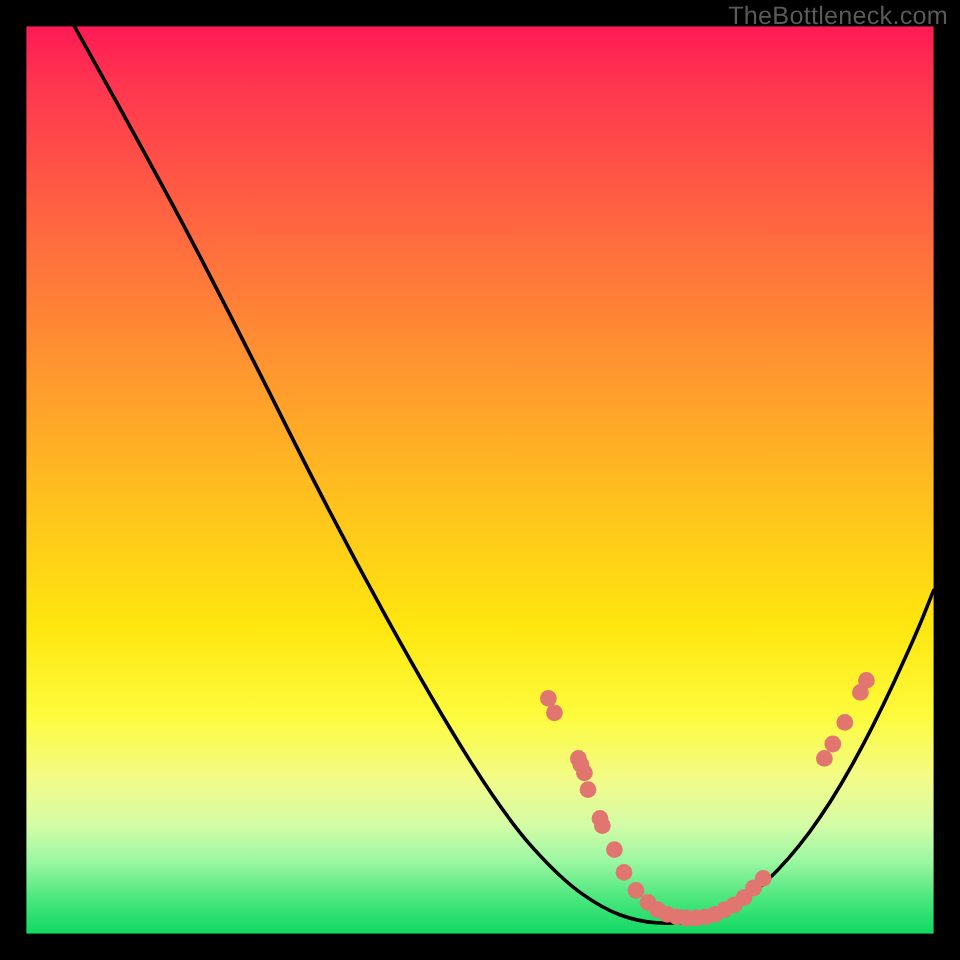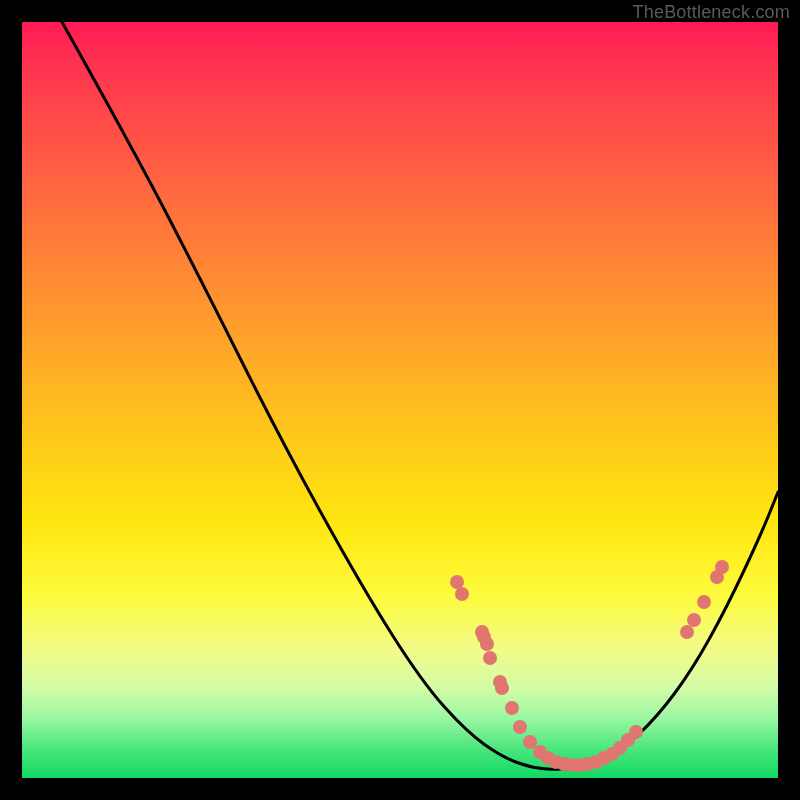--- a/index.html
+++ b/index.html
@@ -29,21 +29,21 @@
       #d4fca6 88%,
       #9cf7a3 92%,
       #4de77e 96%,
       #10d862 100%);
   }
   .watermark {
     position: absolute;
     top: 2px;
     right: 10px;
     color: #5a5a5a;
-    font-size: 18px;
+    font-size: 21px;
     font-weight: 500;
     letter-spacing: 0.2px;
     user-select: none;
   }
   svg.plot {
     position: absolute;
     left: 0;
     top: 0;
     width: 756px;
     height: 756px;

